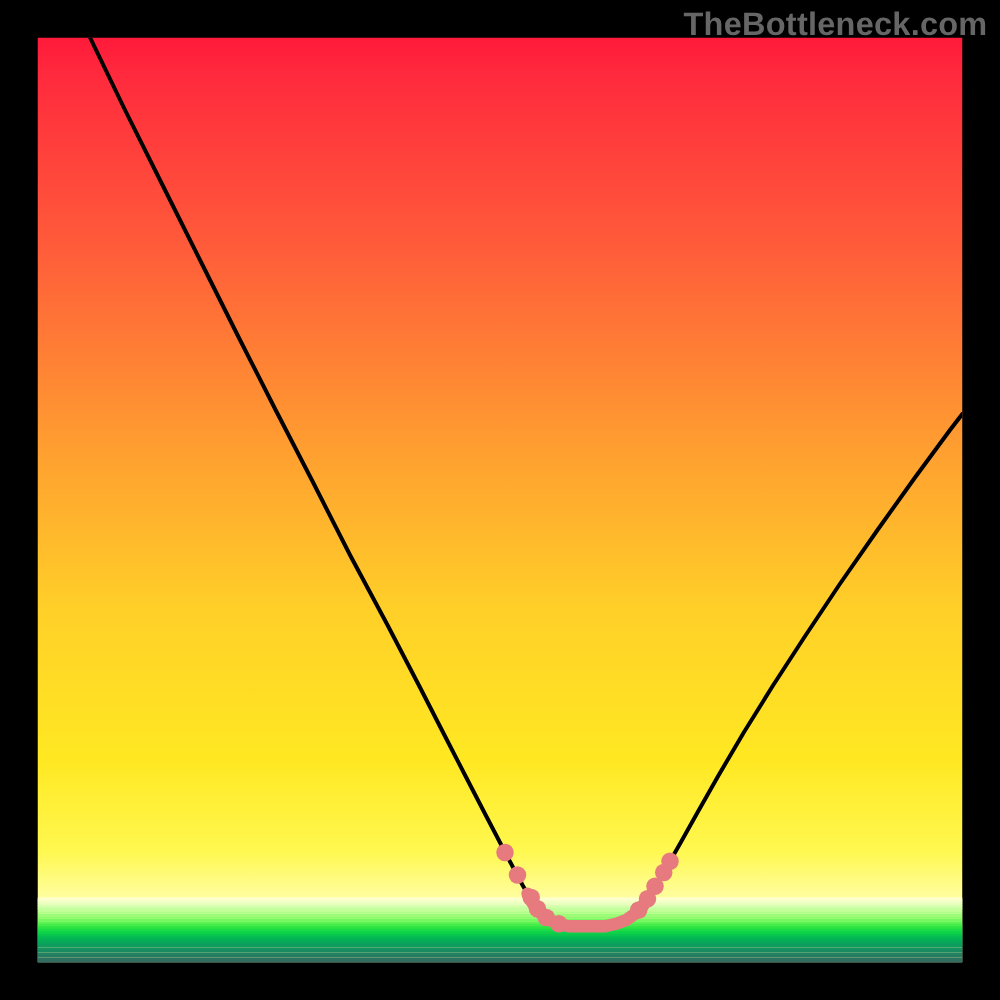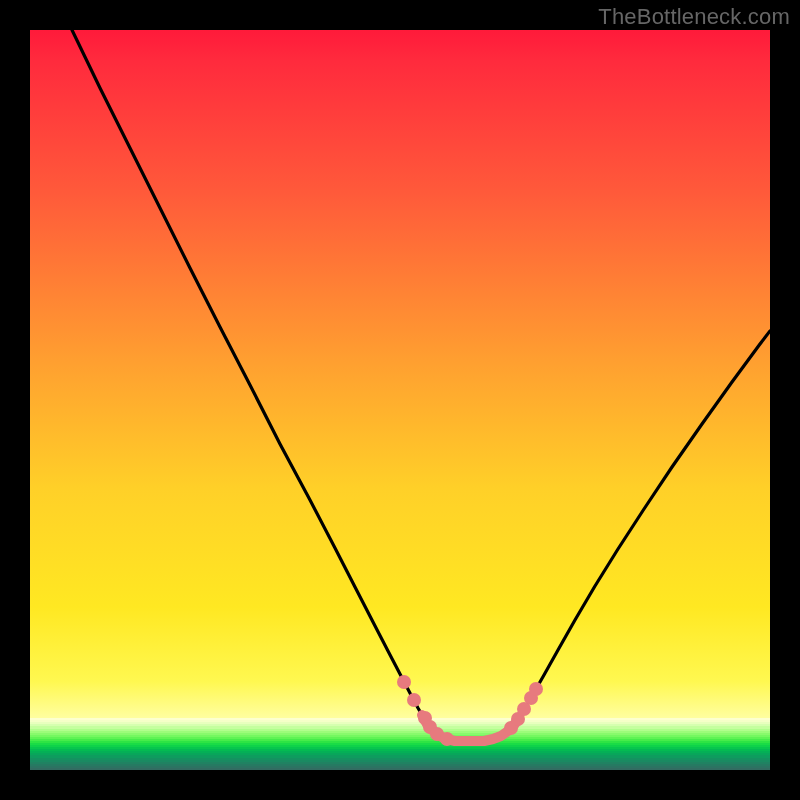--- a/index.html
+++ b/index.html
@@ -36,22 +36,22 @@
   }
   svg.curve {
     position: absolute;
     inset: 0;
   }
   .watermark {
     position: absolute;
     top: 4px;
     right: 10px;
     color: #666;
-    font-size: 22px;
-    font-weight: 400;
+    font-size: 26px;
+    font-weight: 700;
     letter-spacing: 0.2px;
     user-select: none;
   }
 </style>
 </head>
 <body>
 
 <div class="frame">
 
   <div class="watermark">TheBottleneck.com</div>

